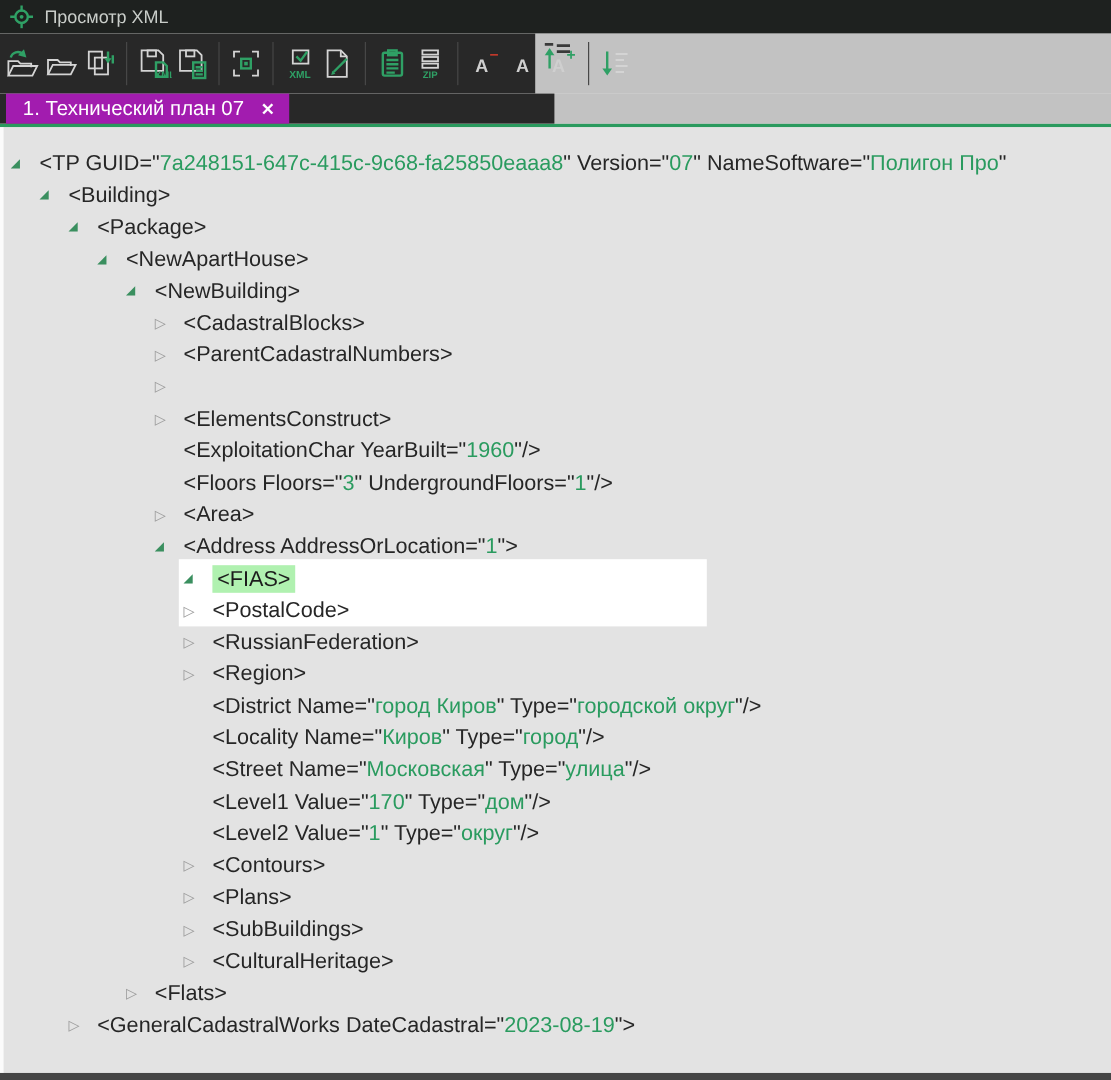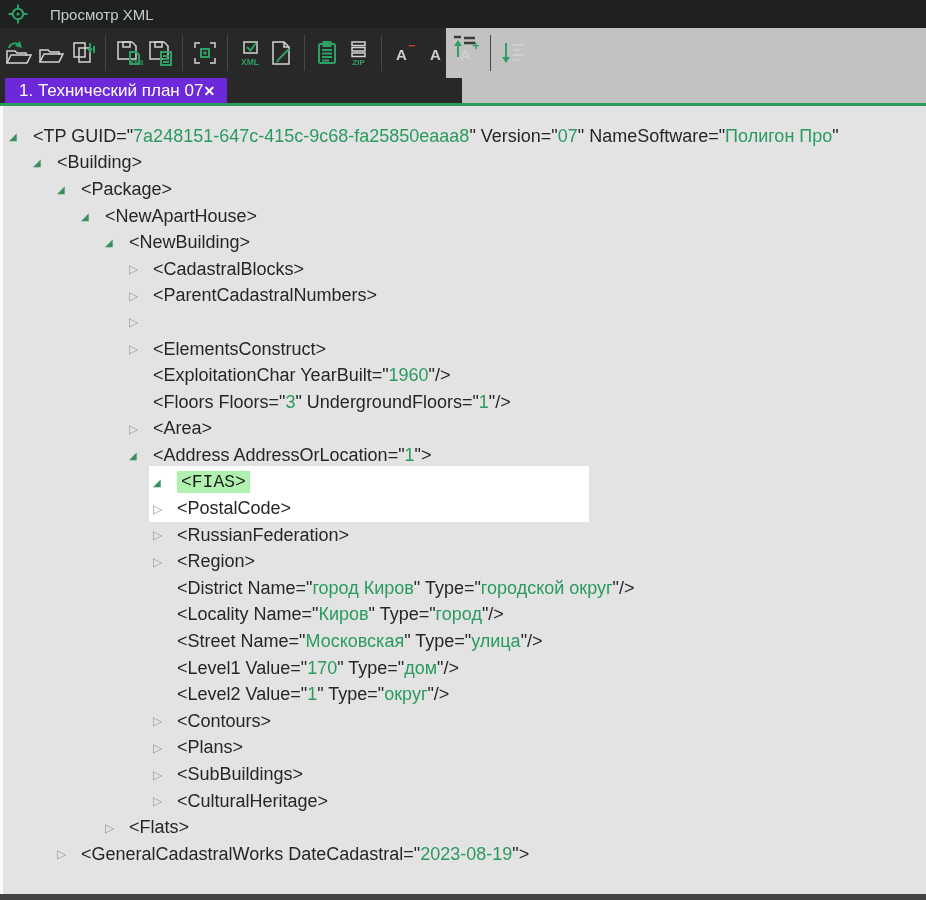--- a/index.html
+++ b/index.html
@@ -4,42 +4,42 @@
 <style>
   html,body{margin:0;padding:0;background:#888;}
   *{box-sizing:border-box;}
   .window{
     position:relative;width:926px;height:900px;overflow:hidden;
     font-family:"Liberation Sans",sans-serif;background:#e3e3e3;
   }
   
   .titlebar{
     height:28px;background:#1e211f;display:flex;align-items:center;
-    padding-left:8px;gap:22px;
+    padding-left:8px;gap:9px;
   }
   .titlebar .title{color:#c9cdc9;font-size:15px;}
   
   .header{height:50px;background:#c2c2c2;display:flex;align-items:stretch;position:relative;}
   .toolbar-dark{
     width:446px;background:#282828;display:flex;align-items:center;
     padding-left:4px;gap:2px;flex-shrink:0;
   }
   .tbtn{
     width:32px;height:36px;display:flex;align-items:center;justify-content:center;
     background:transparent;border:0;padding:0;cursor:pointer;
   }
   .tsep{width:1px;height:36px;background:#474747;margin:0 5px;flex-shrink:0;}
   .tbtn svg{display:block;}
   .tbtn-light{margin-left:3px;}
   
   .tabstrip{height:25px;background:#c2c2c2;position:relative;}
   .tabstrip-dark{position:absolute;left:0;top:0;width:462px;height:25px;background:#282828;}
   .tab{
-    position:absolute;left:5px;top:0;height:25px;background:#6d28d9;color:#fff;
-    display:flex;align-items:center;padding:0 12px 0 14px;cursor:pointer;
+    position:absolute;left:5px;top:0;height:25px;background:#a21caf;color:#fff;
+    display:flex;align-items:center;padding:0 12px 0 14px;gap:14px;cursor:pointer;
   }
   .tab .tab-label{font-size:17px;}
   .tab .tab-close{font-size:14px;font-weight:bold;line-height:1;}
   .greenline{height:3px;background:#2a9a5e;}
   
   .content{
     position:relative;height:788px;background:#e3e3e3;border-left:3px solid #fbfbfb;
     overflow:hidden;
   }
   .selection-box{
@@ -49,21 +49,21 @@
   .trow{height:26.6px;display:flex;align-items:center;white-space:pre;}
   .ind{display:inline-block;height:1px;flex-shrink:0;}
   .marker{
     width:24px;flex-shrink:0;display:inline-flex;align-items:center;
     font-family:"DejaVu Sans",sans-serif;
   }
   .marker.open{color:#3a8f5f;font-size:10px;}
   .marker.closed{color:#9c9c9c;font-size:12px;}
   .seg-tag{color:#262626;}
   .seg-value{color:#2a9b5f;}
-  .seg-tag-highlight{background:#b0f1b0;color:#1c1c1c;padding:1px 4px;font-family:Liberation Mono, monospace;}
+  .seg-tag-highlight{background:#b0f1b0;color:#1c1c1c;padding:1px 4px;}
   .bottomstrip{height:6px;background:#454545;}
   
   .ic-l{stroke:#d4d4d4;fill:none;stroke-width:1.5;}
   .ic-g{stroke:#2fa065;fill:none;stroke-width:2;}
   .ic-gf{fill:#2fa065;stroke:none;}
   .ic-d{stroke:#3a3a3a;fill:none;stroke-width:2.4;}
   .txt-g{fill:#2fa065;font-family:"Liberation Sans",sans-serif;font-weight:bold;}
   .txt-l{fill:#cfcfcf;font-family:"Liberation Sans",sans-serif;font-weight:bold;}
   .txt-r{fill:#c0392b;font-family:"Liberation Sans",sans-serif;font-weight:bold;}
 </style>

